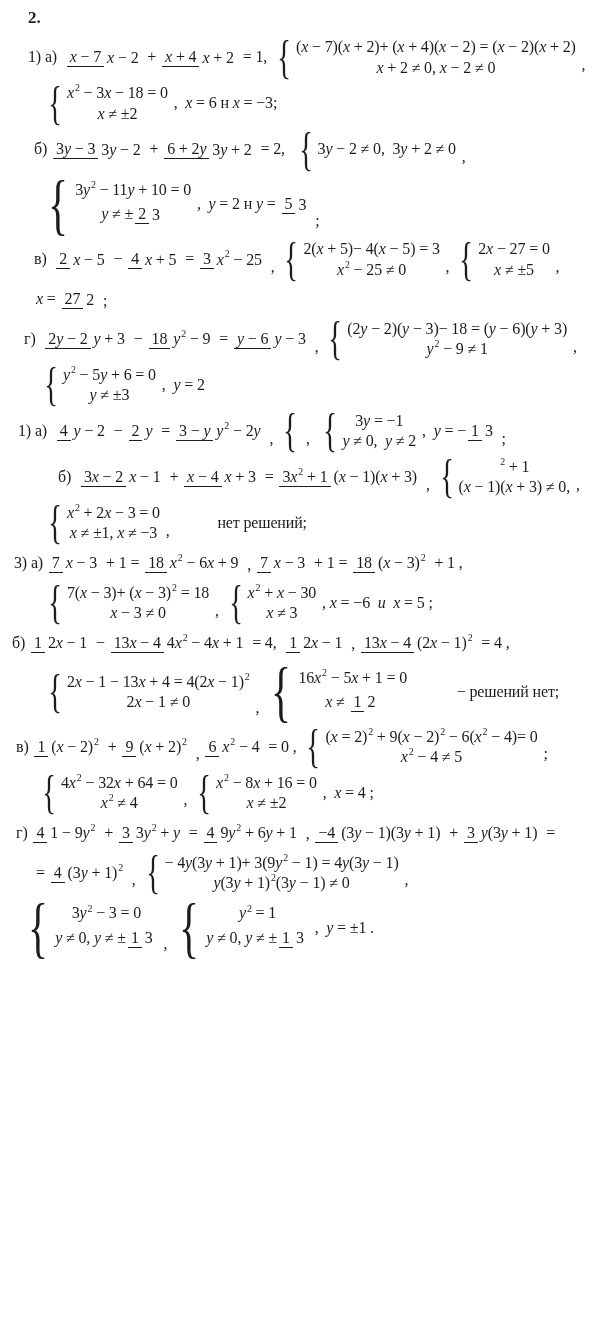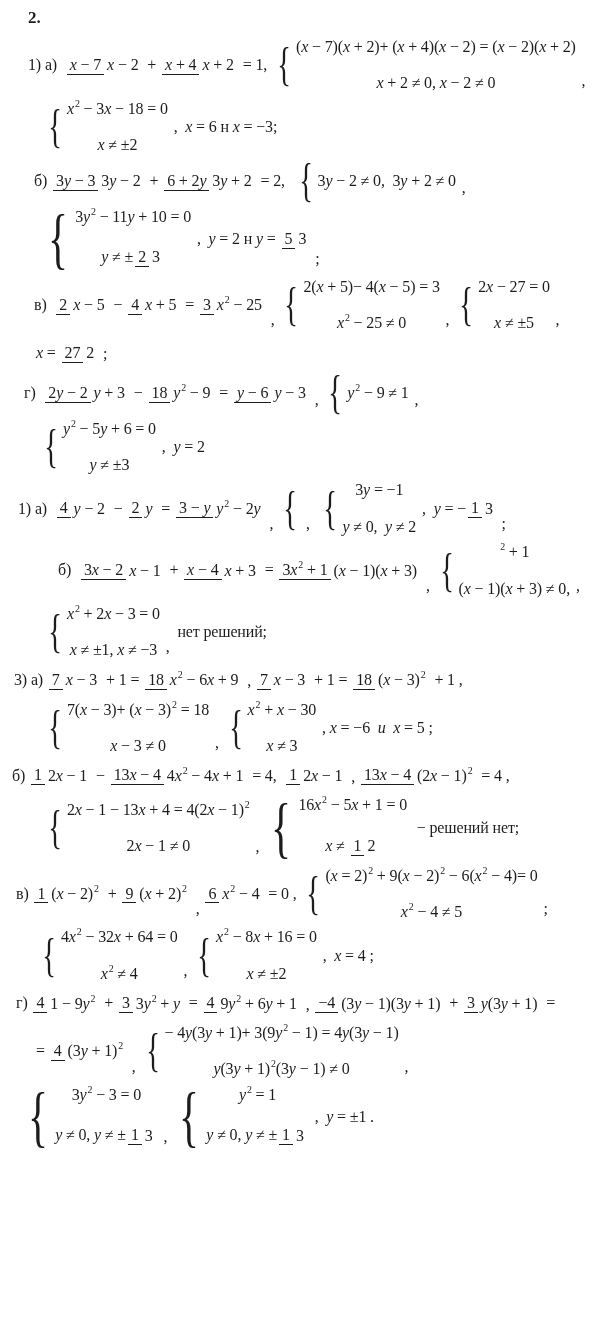--- a/index.html
+++ b/index.html
@@ -9,36 +9,36 @@
     font-family:"Liberation Serif","DejaVu Serif",serif;
     font-size:16px;padding:6px 4px 0 6px;position:relative;
   }
   .title{font-weight:700;font-size:17px;margin:2px 0 10px 22px;}
   .mline{
     display:flex;align-items:center;flex-wrap:wrap;
     margin:0 0 7px 0;line-height:1.15;letter-spacing:-0.15px;
   }
   .mt{white-space:pre-wrap;}
   .mt i,.it{font-style:italic;}
-  .rm{white-space:pre-wrap;font-style:normal;}
+  .rm{white-space:pre-wrap;font-style:normal;margin-left:40px;}
   .punct{align-self:flex-end;padding-bottom:0.18em;}
   .frac{
     display:inline-flex;align-items:stretch;
     text-align:right;vertical-align:middle;margin:4px 2px;line-height:1.12;
   }
   .fnum{display:block;padding:0 3px;border-bottom:1.3px solid currentColor;}
   .fden{display:block;padding:0 3px;}
   .fnum,.fden{display:flex;align-items:center;justify-content:center;}
   .sys{display:inline-flex;align-items:center;margin:0 2px;}
   .brace{
     display:flex;align-items:center;line-height:0;
     transform:scaleX(0.62);transform-origin:center;
     margin-right:-1px;font-weight:400;
   }
-  .rows{display:inline-flex;flex-direction:column;align-items:center;row-gap:18px;padding-left:2px;}
+  .rows{display:inline-flex;flex-direction:column;align-items:center;row-gap:2px;padding-left:2px;}
   .row{display:flex;align-items:center;justify-content:center;flex-wrap:nowrap;white-space:nowrap;}
   .sup{font-size:62%;position:relative;top:-0.55em;margin-left:1px;}
 </style>
 </head>
 <body>
 
 <div class="page">
   <div class="title">2.</div>
   <div id="math-content">
       <div class="mline" style="padding-left: 22px; font-family: Liberation Serif, serif;">
@@ -251,20 +251,23 @@
           </span>
           <span class="fden">
             <span class="mt"><i>y</i> − 3</span>
           </span>
         </span>
         <span class="mt punct"> , </span>
         <span class="sys">
           <span class="brace" style="height: 39px; font-size: 46.02px;">{</span>
           <span class="rows">
             <span class="row">
+              <span class="mt">(2<i>y</i> − 2)(<i>y</i> − 3)− 18 = (<i>y</i> − 6)(<i>y</i> + 3)</span>
+            </span>
+            <span class="row">
               <span class="mt"><i>y</i></span>
               <span class="sup"><span class="mt">2</span></span>
               <span class="mt"> − 9 ≠ 1</span>
             </span>
           </span>
         </span>
         <span class="mt punct"> ,</span>
       </div>
       <div class="mline" style="padding-left: 32px;">
         <span class="sys">

